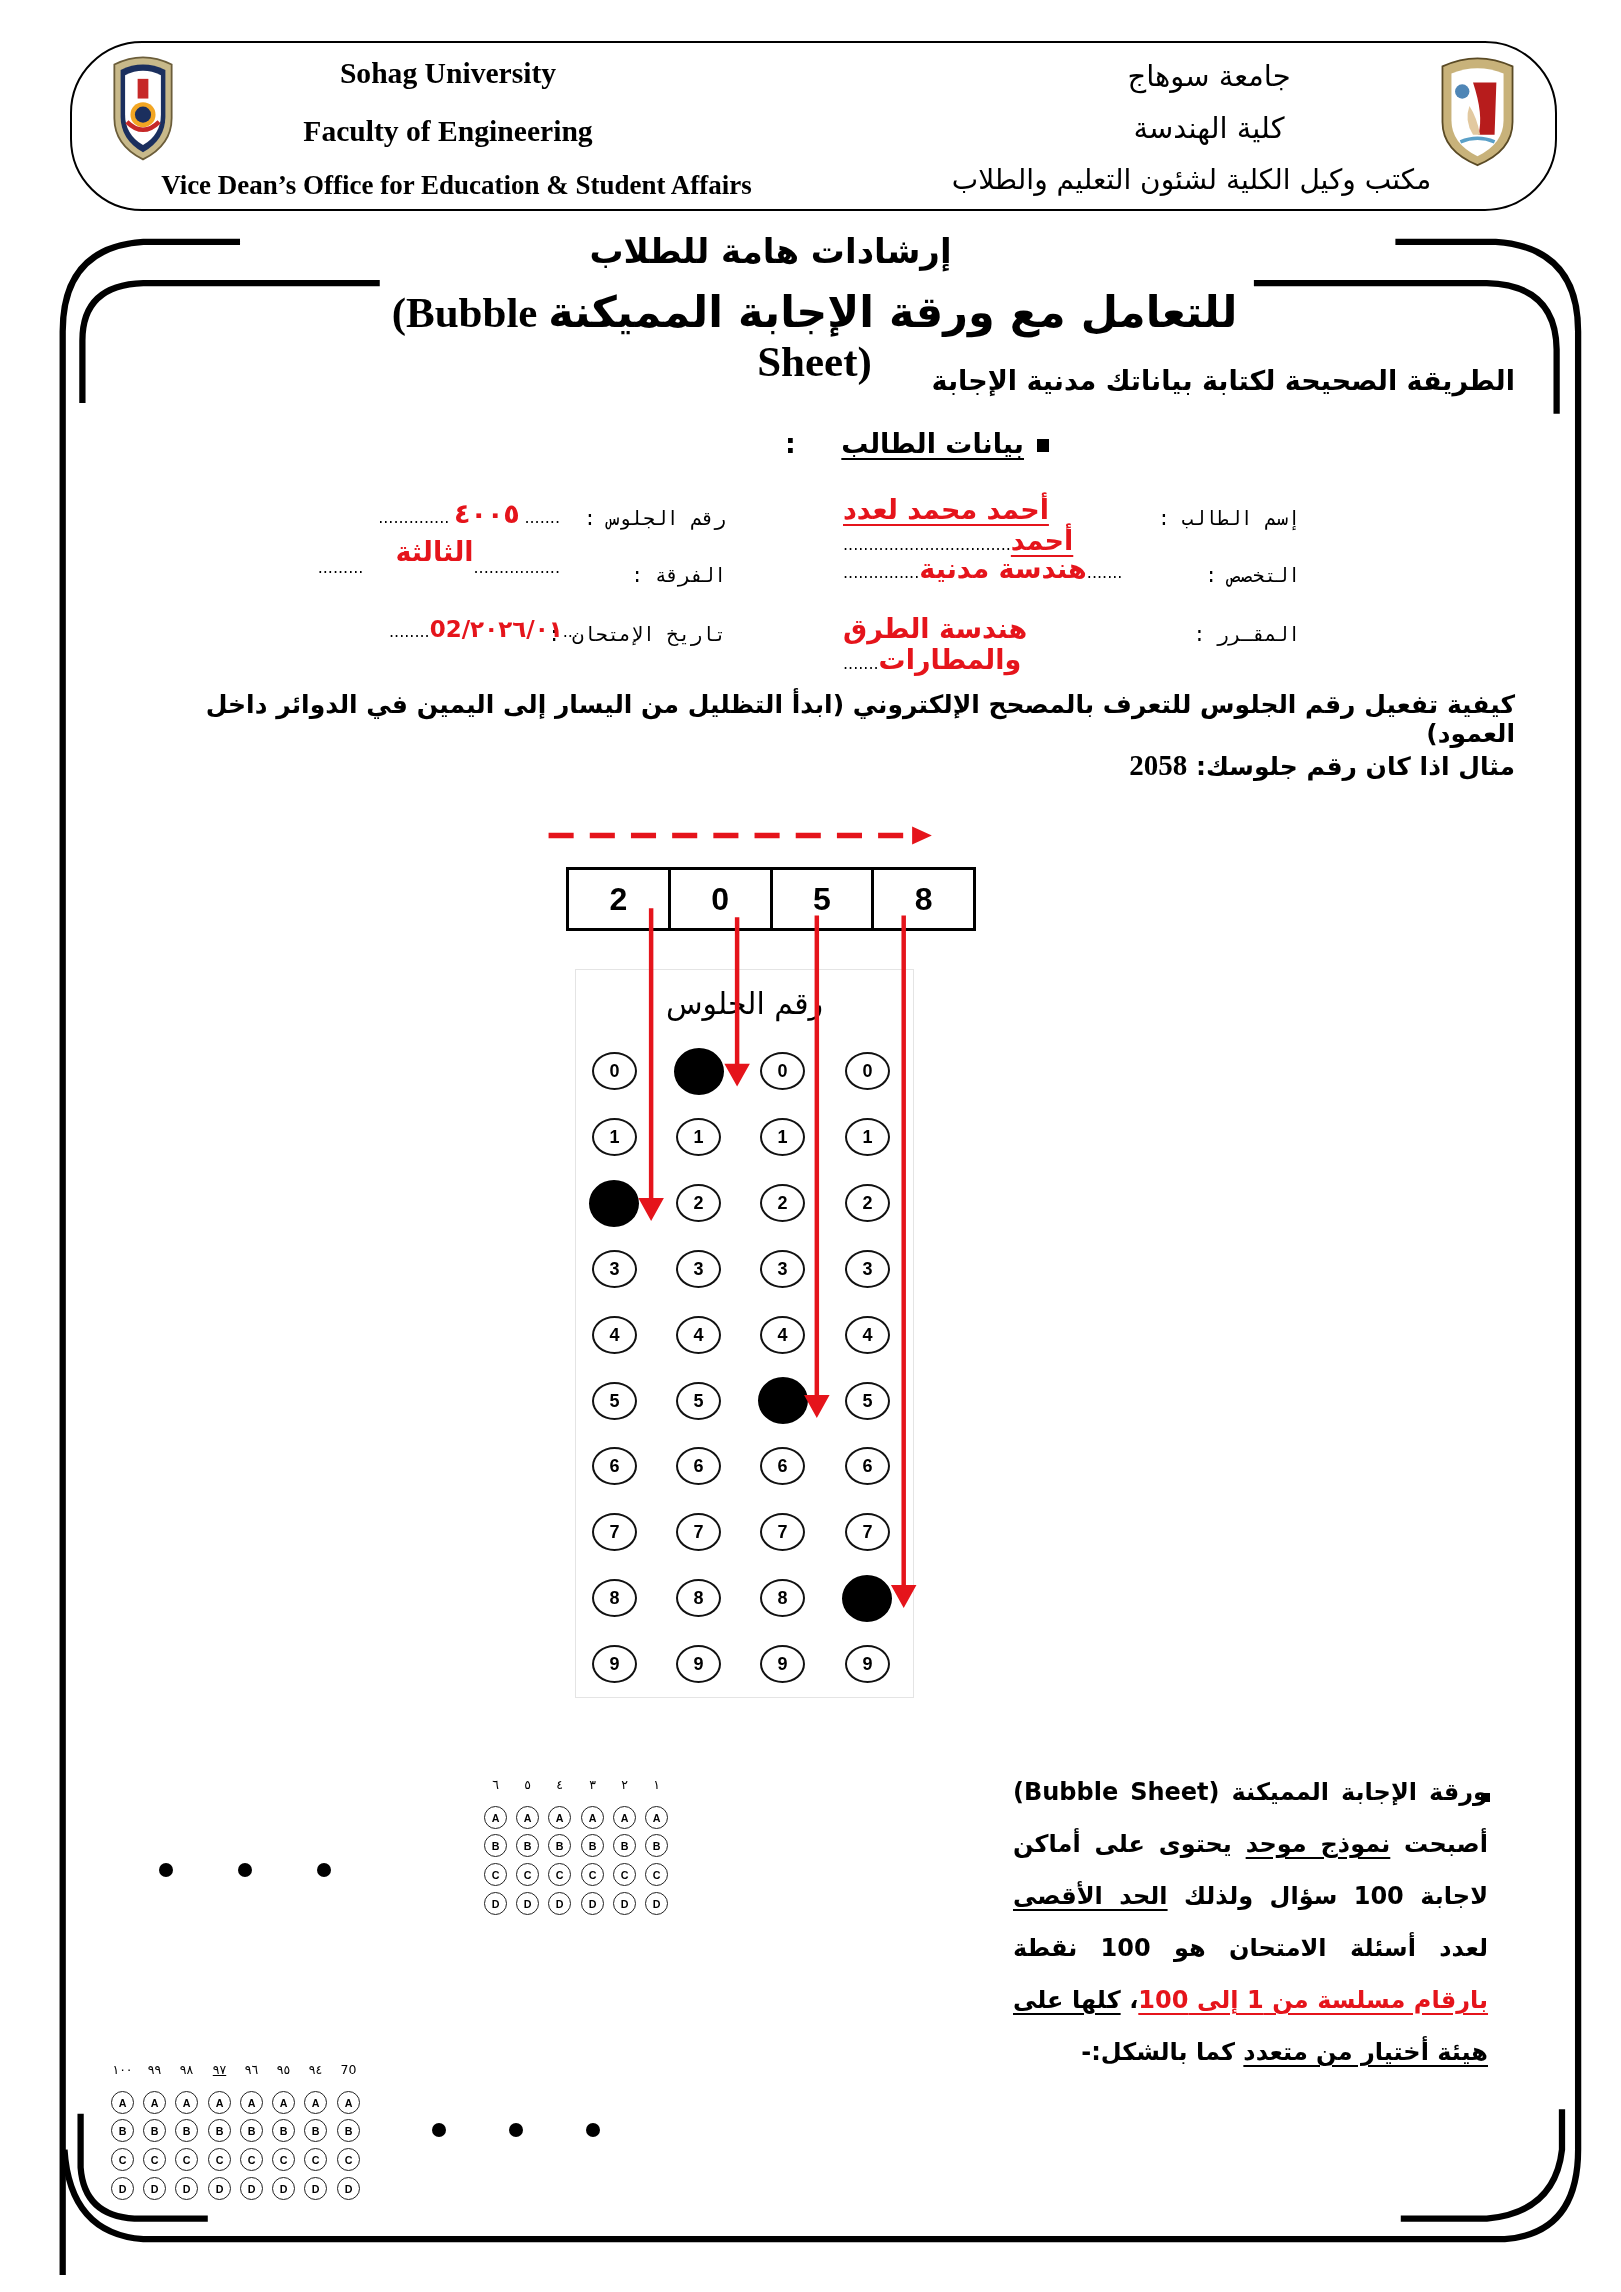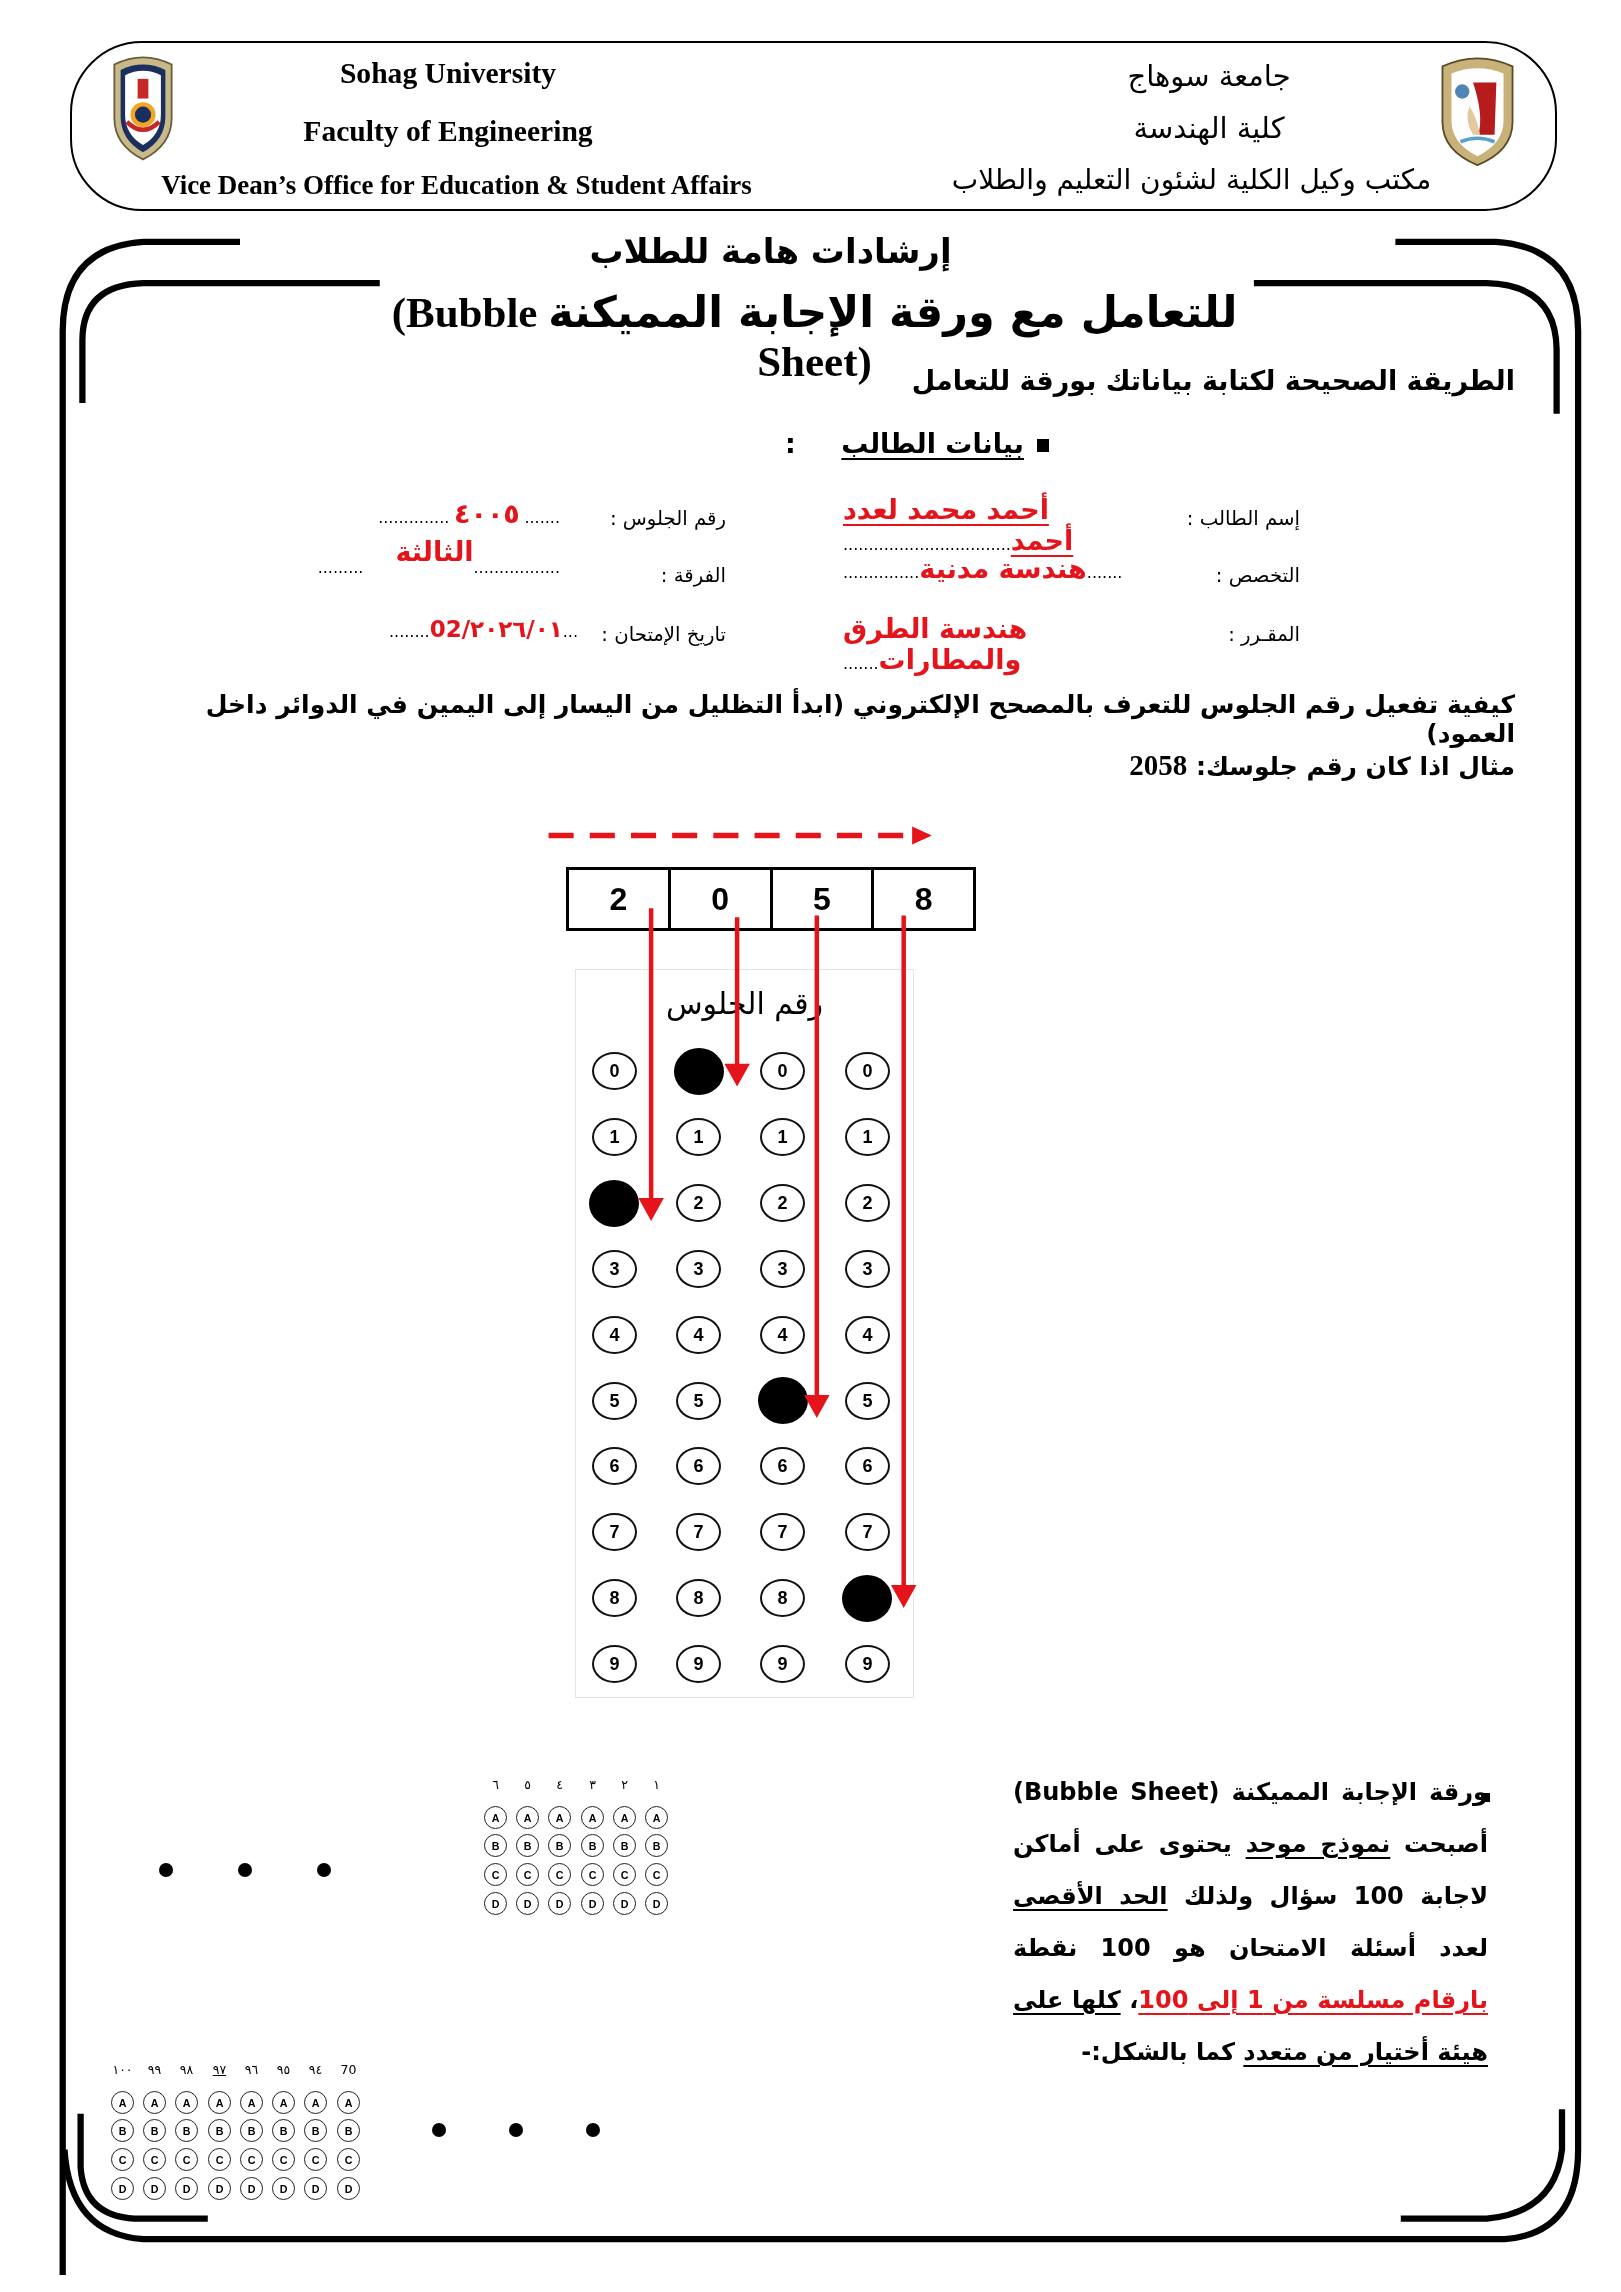--- a/index.html
+++ b/index.html
@@ -19,21 +19,21 @@
   .red { color: #e5141b; }
   .u { text-decoration: underline; text-underline-offset: 5.4px; }
   .dots { letter-spacing: 0.9px; color: #000; font-size: 16px; }
 
   .title1 { left: 448px; top: 231px; width: 645px; text-align: center; font-size: 34px; }
   .title2 { left: 340px; top: 287px; width: 949px; text-align: center; font-size: 43px; }
   .subhead { right: 107px; top: 365px; font-size: 27px; }
   .section-label { right: 573px; top: 428px; font-size: 27px; }
   .bullet-sq { display: inline-block; width: 12.5px; height: 12.5px; background: #000; margin-left: 12.5px; vertical-align: middle; }
 
-  .field-label { font-size: 19.7px; }
+  .field-label { font-size: 19.7px; font-family: Liberation Mono, monospace; }
   .field-val { font-size: 27px; font-weight: bold; }
   .line-text { font-size: 25px; font-weight: bold; }
 
   
   .seat-box { left: 566px; top: 867px; width: 410px; height: 64px; display: flex; border: 3.6px solid #000; box-sizing: border-box; }
   .seat-cell { flex: 1; border-right: 3.6px solid #000; font-family: "Liberation Sans", sans-serif; font-weight: bold; font-size: 32px; display: flex; align-items: center; justify-content: center; }
   .seat-cell:last-child { border-right: none; }
 
   .grid-panel { left: 575px; top: 969px; width: 337px; height: 727px; border: 0.9px solid #e4e4e4; background: #fff; }
   .grid-title { position: absolute; left: 0; right: 0; top: 16px; text-align: center; font-size: 30px; font-family: "DejaVu Sans", sans-serif; direction: rtl; }
@@ -92,21 +92,21 @@
 
   <path d="M90 2360 L90 2420 Q94 2474 150 2477 L232 2477" stroke="#000" stroke-width="7" fill="none"></path>
   <path d="M1564 2477 L1660 2477 Q1736 2470 1744 2400 L1744 2355" stroke="#000" stroke-width="7" fill="none"></path>
 </svg>
 
 <div class="abs ar bold title1">إرشادات هامة للطلاب</div>
 <div class="abs title2" style="direction:rtl;">
   <span class="ar bold">للتعامل مع ورقة الإجابة المميكنة</span>
   <span class="bold" style="font-family:'Liberation Serif',serif; direction:ltr; unicode-bidi:isolate;">(Bubble Sheet)</span>
 </div>
-<div class="abs ar bold subhead">الطريقة الصحيحة لكتابة بياناتك بورقة للتعامل</div>
+<div class="abs ar bold subhead">الطريقة الصحيحة لكتابة بياناتك مدنية الإجابة</div>
 <div class="abs ar bold section-label">
   <span class="bullet-sq"></span><span class="u">بيانات الطالب</span>
   <span style="margin-right:36px;">:</span>
 </div>
 
 <div class="abs ar field-label" style="right:322px; top:507px;">إسم الطالب :</div>
 <div class="abs ar" style="right:448px; top:494px; width:331px; text-align:left;">
   <span class="field-val red u" style="text-decoration-thickness:1.8px;">أحمد محمد لعدد أحمد</span><span class="dots">.................................</span>
 </div>
 <div class="abs ar field-label" style="right:896px; top:507px;">رقم الجلوس :</div>

